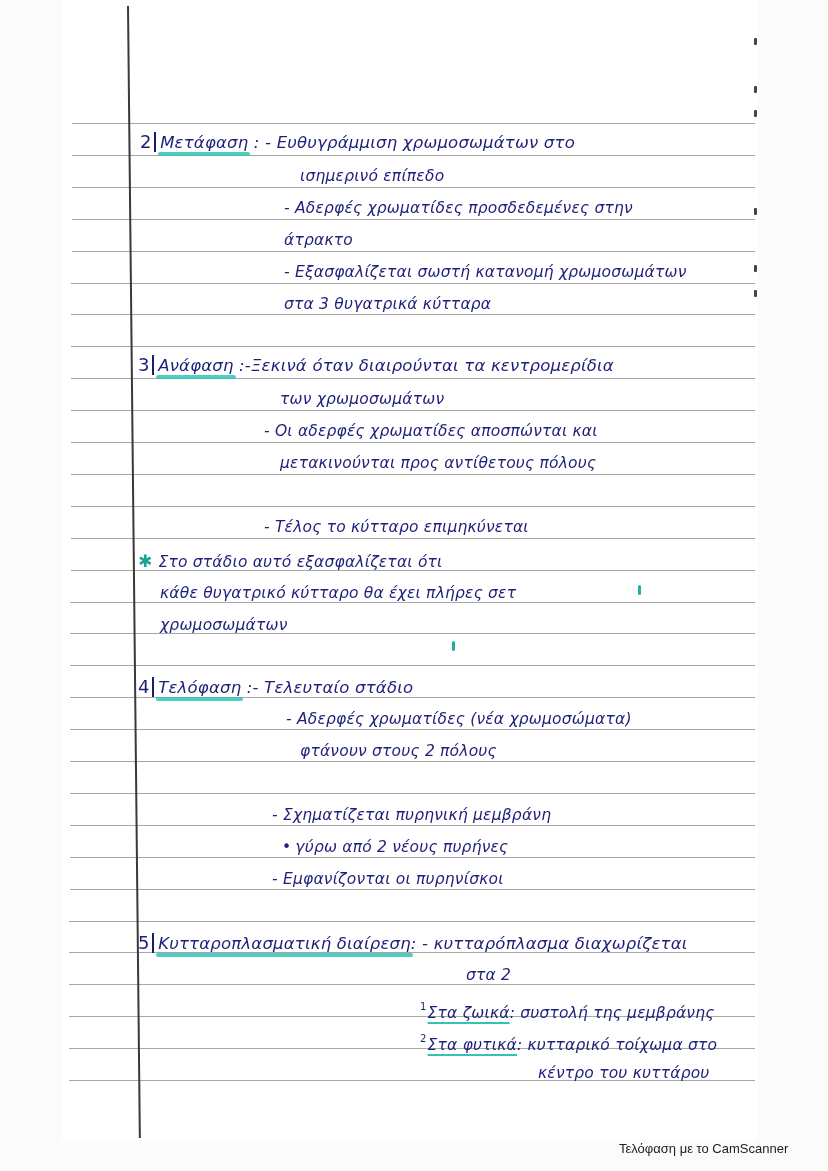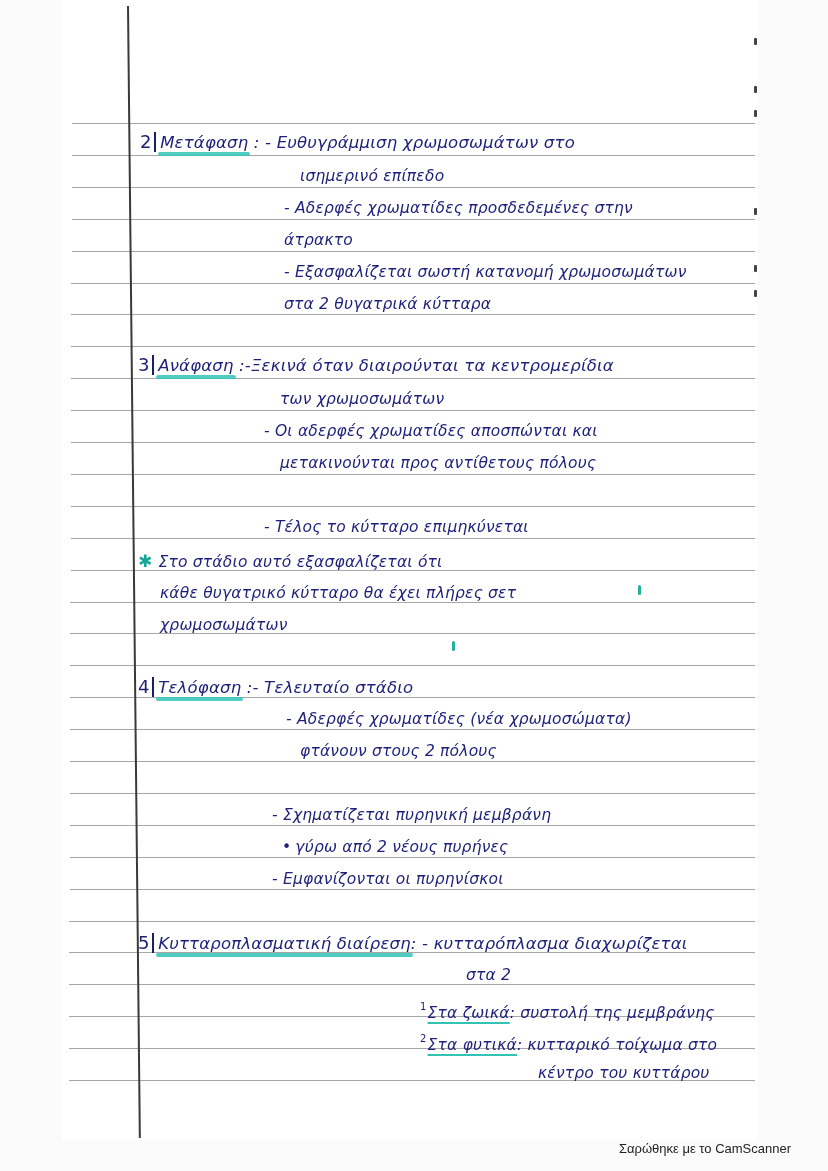--- a/index.html
+++ b/index.html
@@ -98,21 +98,21 @@
 
   <div class="line-text heading" style="left:140px; top:132px;">
     <span class="num">2</span><span class="bar"></span><span class="hl">Μετάφαση</span>
     <span>:</span>
     <span>- Ευθυγράμμιση χρωμοσωμάτων στο</span>
   </div>
   <div class="line-text" style="left:300px; top:166px;">ισημερινό επίπεδο</div>
   <div class="line-text" style="left:284px; top:198px;">- Αδερφές χρωματίδες προσδεδεμένες στην</div>
   <div class="line-text" style="left:284px; top:230px;">άτρακτο</div>
   <div class="line-text" style="left:284px; top:262px;">- Εξασφαλίζεται σωστή κατανομή χρωμοσωμάτων</div>
-  <div class="line-text" style="left:284px; top:294px;">στα 2 θυγατρικά κύτταρα</div>
+  <div class="line-text" style="left:284px; top:294px;">στα 3 θυγατρικά κύτταρα</div>
 
   <div class="line-text heading" style="left:138px; top:355px;">
     <span class="num">3</span><span class="bar"></span><span class="hl">Ανάφαση</span>
     <span>:</span><span>-Ξεκινά όταν διαιρούνται τα κεντρομερίδια</span>
   </div>
   <div class="line-text" style="left:280px; top:389px;">των χρωμοσωμάτων</div>
   <div class="line-text" style="left:264px; top:421px;">- Οι αδερφές χρωματίδες αποσπώνται και</div>
   <div class="line-text" style="left:280px; top:453px;">μετακινούνται προς αντίθετους πόλους</div>
   <div class="line-text" style="left:264px; top:517px;">- Τέλος το κύτταρο επιμηκύνεται</div>
 
@@ -149,14 +149,14 @@
   </div>
   <div class="line-text" style="left:538px; top:1063px;">κέντρο του κυττάρου</div>
 
   <div class="hole" style="top:38px;"></div>
   <div class="hole" style="top:86px;"></div>
   <div class="hole" style="top:110px;"></div>
   <div class="hole" style="top:208px;"></div>
   <div class="hole" style="top:265px;"></div>
   <div class="hole" style="top:290px;"></div>
 
-  <div class="footer">Σαρώθηκε με το CamScanner</div>
+  <div class="footer">Τελόφαση με το CamScanner</div>
 </div>
 
 </body></html>

